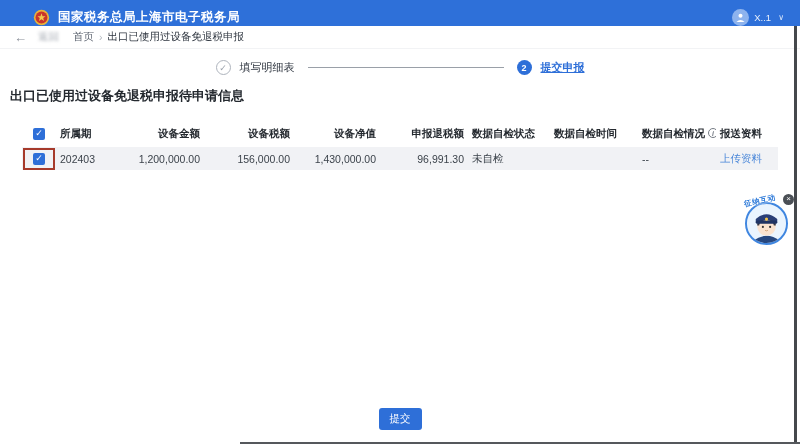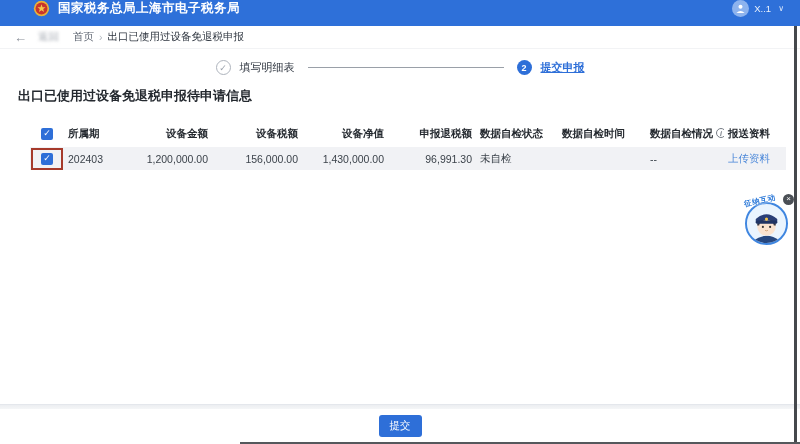--- a/index.html
+++ b/index.html
@@ -1,21 +1,21 @@
 <!DOCTYPE html>
 <html><head>
 <meta charset="utf-8">
 <style>
   * { margin: 0; padding: 0; box-sizing: border-box; }
   html,body { width: 800px; height: 444px; }
   body { font-family: "Liberation Sans", "DejaVu Sans", sans-serif; background: #fff; }
   .page { position: relative; width: 800px; height: 444px; background: #fff; overflow: hidden; }
 
   
-  .top-header { height: 26px; background: #2e70d9; display: flex; align-items: flex-start; padding: 0 16px 0 33px; }
+  .top-header { height: 26px; background: #2e70d9; display: flex; align-items: flex-end; padding: 0 16px 0 33px; }
   .emblem { width: 17px; height: 17px; flex: 0 0 auto; }
   .app-title { color: #fff; font-size: 12.5px; font-weight: bold; margin-left: 8px; letter-spacing: .5px; }
   .header-right { margin-left: auto; display: flex; align-items: center; gap: 5px; }
   .avatar { width: 17px; height: 17px; border-radius: 50%; background: #8db3ee; display: flex; align-items: center; justify-content: center; }
   .avatar svg { width: 11px; height: 11px; }
   .username { color: #eaf1fc; font-size: 9.5px; }
   .chevron { color: #d9e6fa; font-size: 8px; margin-left: 2px; }
 
   
   .breadcrumb-bar { height: 23px; display: flex; align-items: center; padding-left: 14px; font-size: 10.5px; border-bottom: 1px solid #f2f3f5; }
@@ -28,21 +28,21 @@
   
   .steps { margin-top: 10px; display: flex; align-items: center; justify-content: center; gap: 9px; height: 17px; }
   .step-circle { width: 15px; height: 15px; border-radius: 50%; display: flex; align-items: center; justify-content: center; font-size: 9px; }
   .step-done { border: 1px solid #aeb4bd; color: #9aa1ab; background: #fff; }
   .step-active { background: #2e6fd8; color: #fff; font-weight: bold; }
   .step-label { font-size: 11px; color: #2f3640; }
   .step-label.active { color: #2e6fd8; font-weight: bold; text-decoration: underline; }
   .step-line { width: 196px; height: 1px; background: #9aa0a8; margin: 0 4px; }
 
   
-  .content { padding: 11px 0 0 18px; }
+  .content { padding: 11px 0 0 10px; }
   .page-title { font-size: 13px; font-weight: bold; color: #24292f; }
   .btn-row { margin-top: 9px; margin-left: 8px; display: flex; align-items: center; }
   .red-box { border: 2px solid #a63a2b; padding: 2px; display: inline-block; }
   .btn-primary { background: #2e6fd8; color: #fff; border: none; font-size: 10.5px; padding: 4px 14px; border-radius: 3px; font-family: inherit; cursor: pointer; }
   .btn-secondary { background: #fff; color: #46618c; border: 1px solid #d8dce3; font-size: 10.5px; padding: 4px 12px; border-radius: 3px; margin-left: 12px; font-family: inherit; cursor: pointer; }
 
   
   .table { margin: 9px 0 0 12px; width: 756px; font-size: 10.5px; }
   .tr { display: grid; grid-template-columns: 34px 76px 72px 90px 86px 88px 82px 88px 78px 62px; align-items: center; }
   .thead { height: 21px; font-weight: bold; color: #24292f; }
@@ -56,21 +56,21 @@
   .link { color: #4a87d9; cursor: pointer; text-align: center; }
 
   
   .mascot { position: absolute; top: 195px; right: 8px; width: 48px; height: 50px; }
   .mascot-close { position: absolute; top: -1px; right: -2px; width: 11px; height: 11px; border-radius: 50%; background: #4a4f55; color: #fff; font-size: 8px; line-height: 10px; text-align: center; cursor: pointer; z-index: 3; }
   .mascot-label { position: absolute; top: 1px; left: 0; transform: rotate(-13deg); color: #2f7bd9; font-size: 7.5px; font-weight: bold; z-index: 2; text-shadow: 0 0 2px #fff, 0 0 2px #fff; letter-spacing: .5px; }
   .mascot-circle { position: absolute; bottom: 0; left: 1px; width: 43px; height: 43px; }
 
   
   .footer-divider { position: absolute; left: 0; right: 0; top: 404px; height: 7px; background: linear-gradient(#eceef1, #f9fafb); border-top: 1px solid #e4e7ec; }
-  .footer { position: absolute; left: 0; right: 0; bottom: 2px; height: 33px; background: #fff; display: flex; align-items: center; justify-content: center; }
+  .footer { position: absolute; left: 0; right: 0; bottom: 14px; height: 33px; background: #fff; display: flex; align-items: flex-end; justify-content: center; }
   .btn-submit { background: #2e6fd8; color: #fff; border: none; font-size: 10.5px; padding: 4px 11px; border-radius: 3px; font-family: inherit; cursor: pointer; }
 
   
   .edge-right { position: absolute; top: 26px; right: 3px; width: 3px; bottom: 0; background: #45484c; }
   .edge-bottom { position: absolute; left: 240px; right: 0; bottom: 0; height: 2px; background: #55585c; }
 </style>
 </head>
 <body>
 
 <div class="page">

